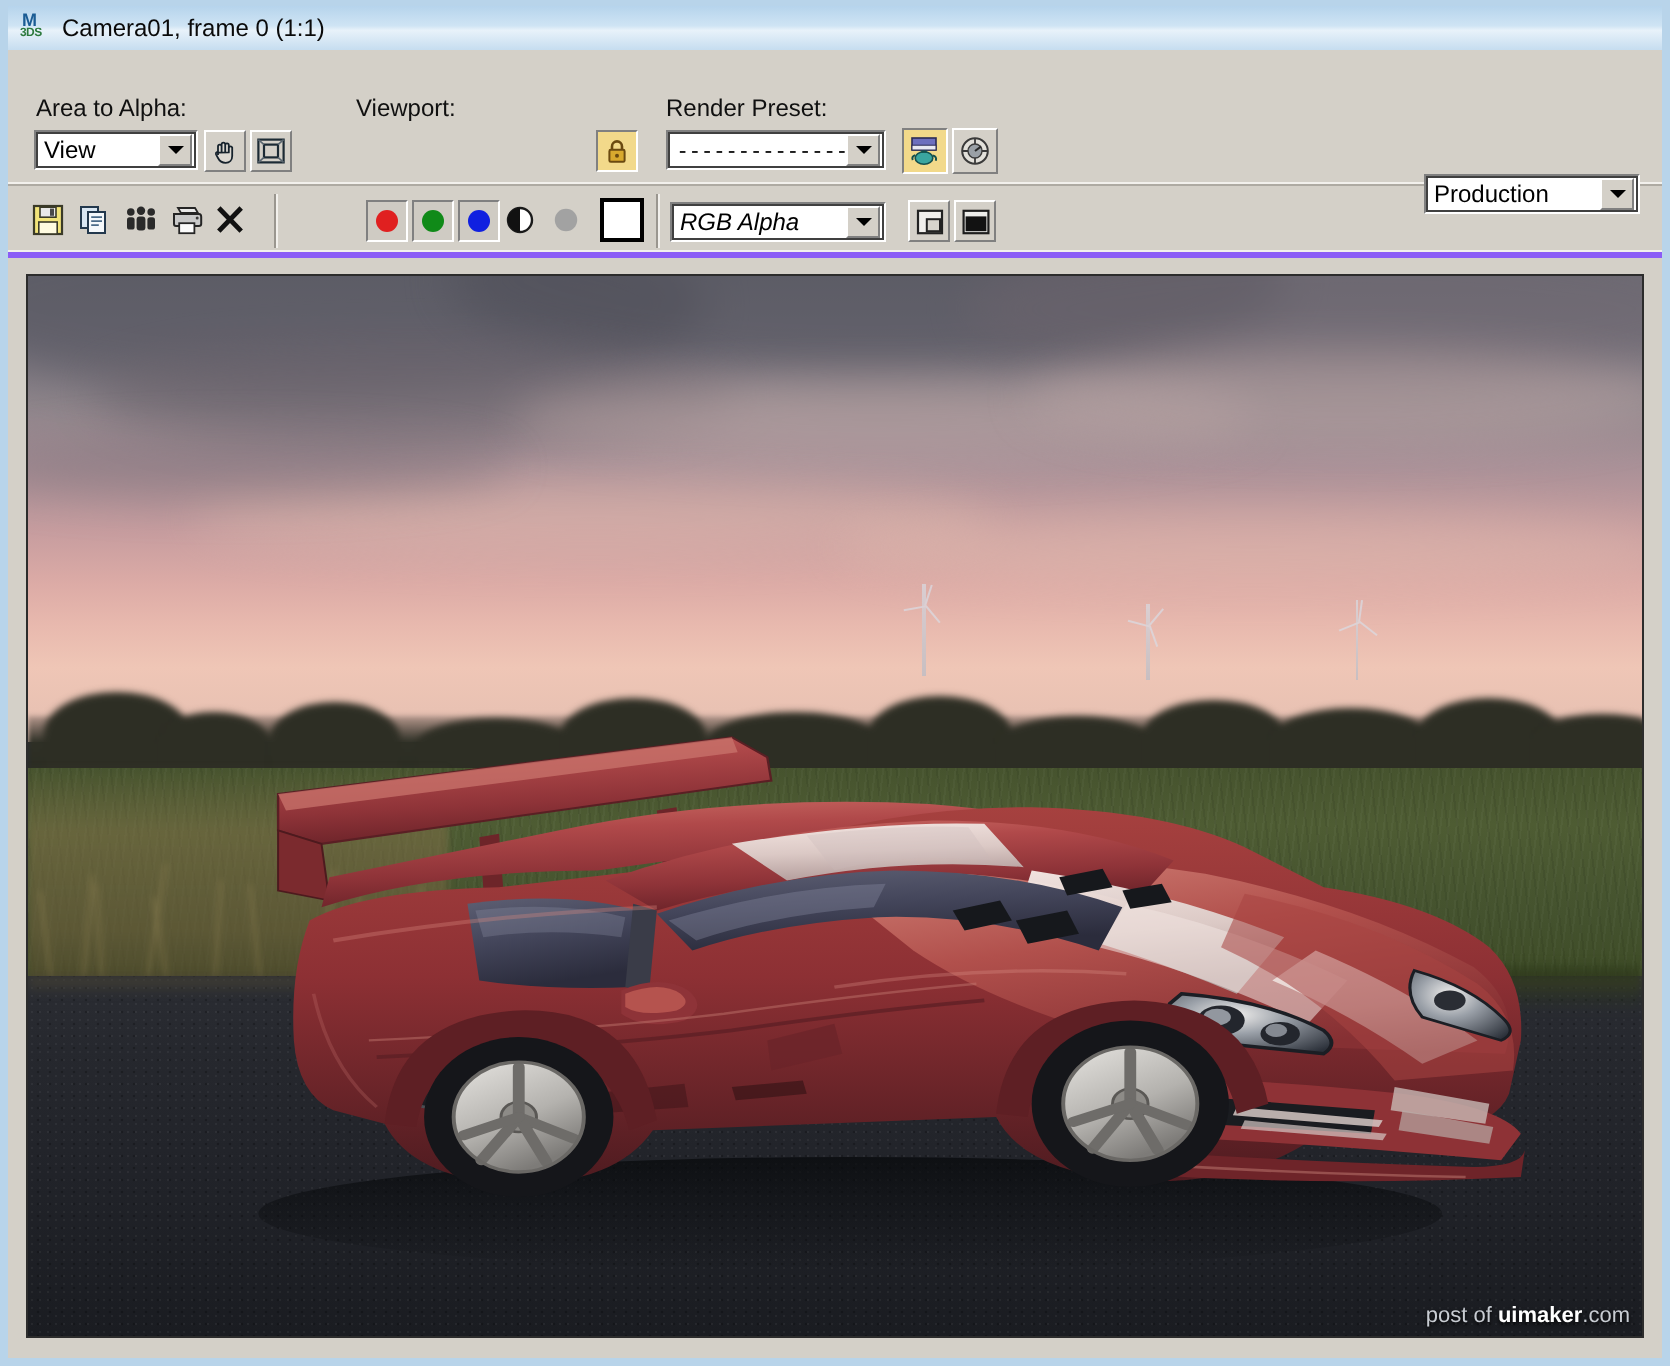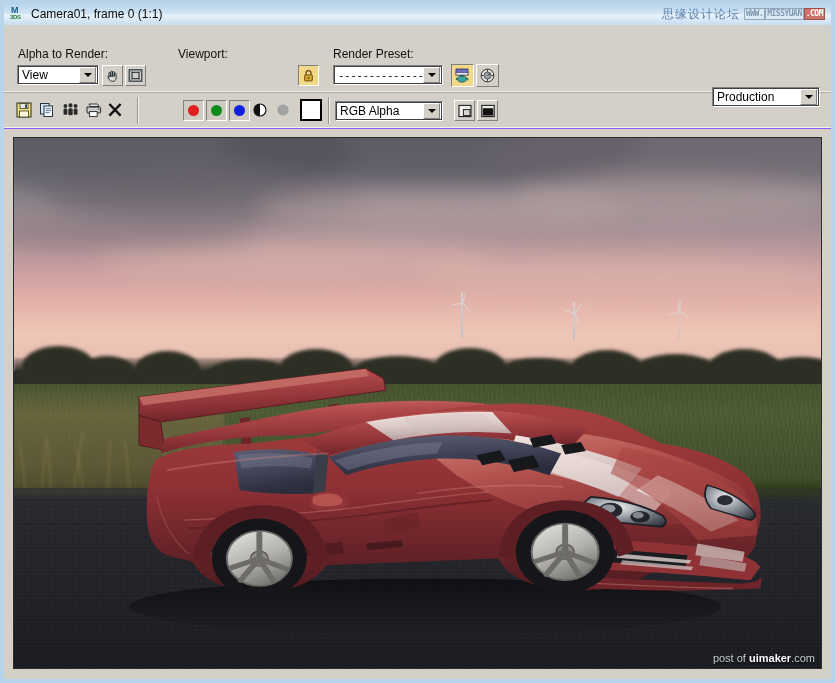--- a/index.html
+++ b/index.html
@@ -100,22 +100,23 @@
   }
   .row1 {
     height: 68px;
     position: relative;
     border-bottom: 1px solid #aeaaa2;
     box-shadow: inset 0 -2px 0 -1px #f2f0ec;
   }
   .row2 {
     height: 36px;
     position: relative;
-    border-bottom: 1px solid #8b5cf6;
+    border-bottom: 3px solid #8b5cf6;
     box-shadow: inset 0 -2px 0 -1px #f2f0ec;
+    font-style: italic;
   }
 
   .lbl {
     position: absolute;
     font-size: 12px;
     color: #101010;
     white-space: nowrap;
   }
 
   
@@ -439,34 +440,26 @@
 
 <div id="app">
   <div class="window">
 
     <div class="titlebar">
       <div class="title-icon">
         <div class="m">M</div>
         <div class="ds">3DS</div>
       </div>
       <div class="title-text">Camera01, frame 0 (1:1)</div>
-      <div class="title-wm">
-        <span class="title-wm-cn">思缘设计论坛</span>
-        <span class="title-wm-url">
-          <span class="seg">WWW.</span>
-          <span class="seg">MISSYUAN</span>
-          <span class="seg hot">.COM</span>
-        </span>
-      </div>
     </div>
 
     <div class="toolbar-wrap">
       <div class="row1">
 
-        <div class="lbl" style="left:14px; top:22px;">Alpha to Render:</div>
+        <div class="lbl" style="left:14px; top:22px;">Area to Alpha:</div>
         <div class="combo" style="left:13px; top:40px; width:82px;">
           <span class="cval">View</span>
           <span class="carrow"></span>
         </div>
 
         <div class="tbtn" style="left:98px; top:40px; width:21px; height:21px;">
           <svg width="15" height="15" viewBox="0 0 15 15">
             <path d="M4 9.5 V5.2 a0.9 0.9 0 0 1 1.8 0 V8 M5.8 8 V4.2 a0.9 0.9 0 0 1 1.8 0 V8 M7.6 8 V4.6 a0.9 0.9 0 0 1 1.8 0 V8.2 M9.4 8.2 V5.8 a0.9 0.9 0 0 1 1.7 0 V10 c0 2-1.3 3.4-3.3 3.4 -2.2 0-3.1-1-3.8-2.4 L3 9.2 a0.85 0.85 0 0 1 1.4-0.9 Z" fill="#ddd9d2" stroke="#16222c" stroke-width="0.9" stroke-linejoin="round"></path>
           </svg>
         </div>

